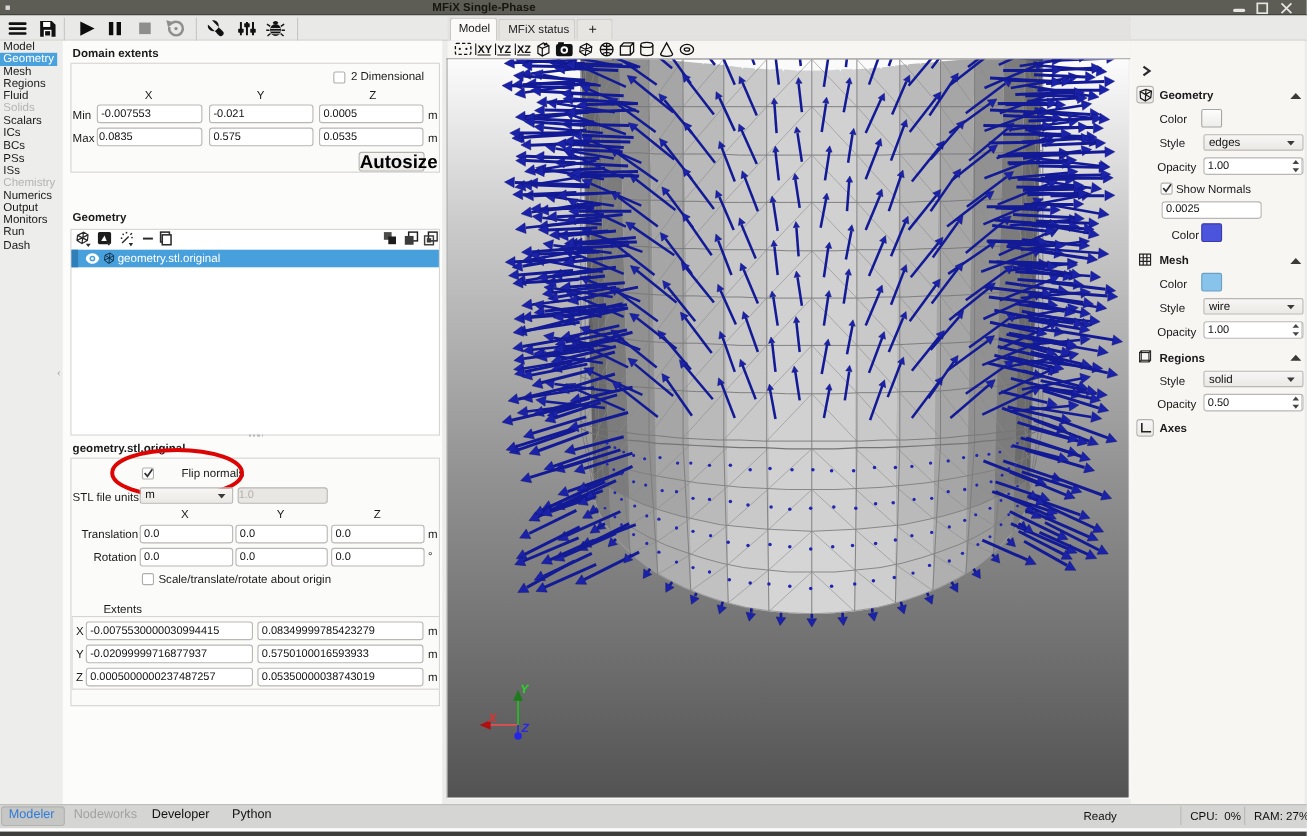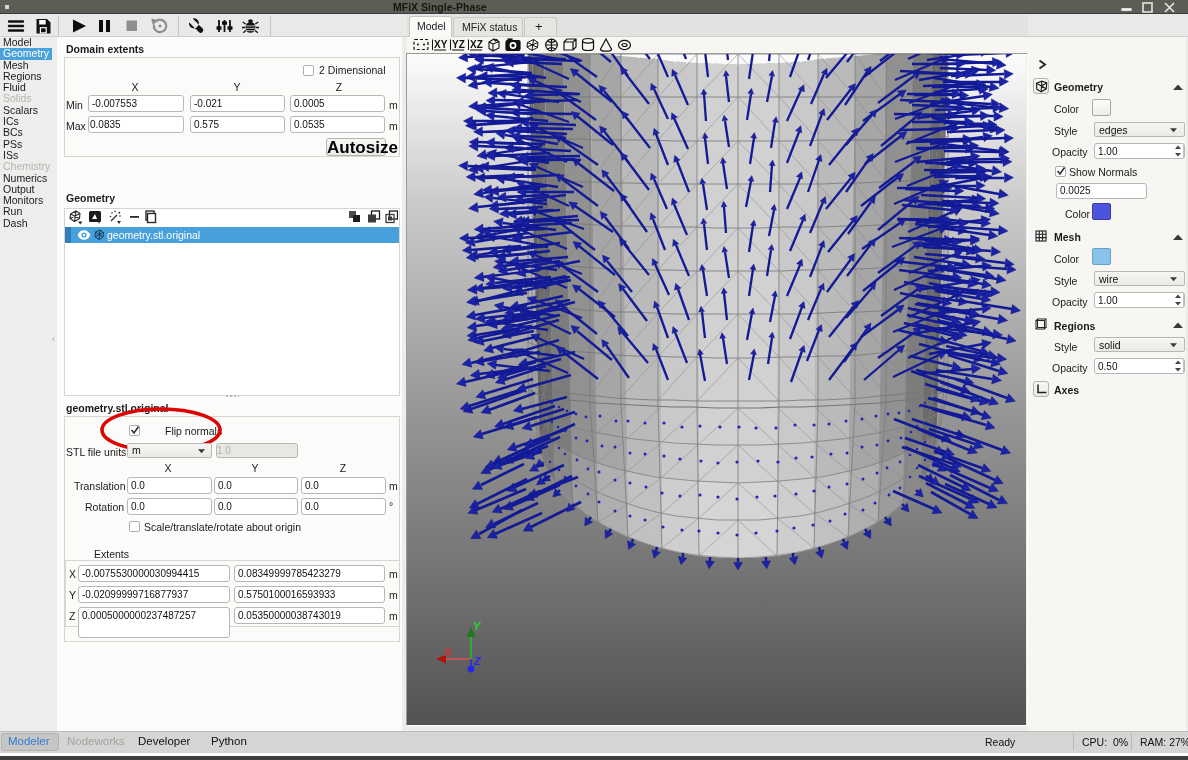--- a/index.html
+++ b/index.html
@@ -202,21 +202,21 @@
 <div class="abs gbox" style="left:65px;top:560px;width:335px;height:67px"></div>
 <div class="abs lbl" style="left:69px;top:568px;width:10px;font-size:10.5px;">X</div>
 <div class="abs ifield" style="left:78px;top:565px;width:152px;height:17px;line-height:15px;padding-left:3px">-0.0075530000030994415</div>
 <div class="abs ifield" style="left:234px;top:565px;width:151px;height:17px;line-height:15px;padding-left:3px">0.08349999785423279</div>
 <div class="abs lbl" style="left:389px;top:568px;width:12px;font-size:10.5px;">m</div>
 <div class="abs lbl" style="left:69px;top:589px;width:10px;font-size:10.5px;">Y</div>
 <div class="abs ifield" style="left:78px;top:586px;width:152px;height:17px;line-height:15px;padding-left:3px">-0.02099999716877937</div>
 <div class="abs ifield" style="left:234px;top:586px;width:151px;height:17px;line-height:15px;padding-left:3px">0.5750100016593933</div>
 <div class="abs lbl" style="left:389px;top:589px;width:12px;font-size:10.5px;">m</div>
 <div class="abs lbl" style="left:69px;top:610px;width:10px;font-size:10.5px;">Z</div>
-<div class="abs ifield" style="left:78px;top:607px;width:152px;height:31px;line-height:15px;padding-left:3px">0.0005000000237487257</div>
+<div class="abs ifield" style="left:78px;top:607px;width:152px;height:17px;line-height:15px;padding-left:3px">0.0005000000237487257</div>
 <div class="abs ifield" style="left:234px;top:607px;width:151px;height:17px;line-height:15px;padding-left:3px">0.05350000038743019</div>
 <div class="abs lbl" style="left:389px;top:610px;width:12px;font-size:10.5px;">m</div>
 <div class="abs" style="left:52px;top:334px;width:6px;height:10px;font-size:9px;color:#9a9a98;line-height:10px">‹</div>
 <div class="abs" style="left:407px;top:15px;width:621px;height:21px;background:#e4e2e0"></div>
 <div class="abs" style="left:409px;top:16px;width:43px;height:21px;background:#fbfaf8;border:1px solid #c9c7c4;border-bottom:none;border-radius:3px 3px 0 0"></div>
 <div class="abs lbl" style="left:417px;top:20px">Model</div>
 <div class="abs" style="left:453px;top:17px;width:70px;height:19px;background:#e7e5e2;border:1px solid #cac8c5;border-bottom:none;border-radius:3px 3px 0 0"></div>
 <div class="abs lbl" style="left:462px;top:21px;color:#222">MFiX status</div>
 <div class="abs" style="left:524px;top:17px;width:33px;height:19px;background:#e7e5e2;border:1px solid #cac8c5;border-bottom:none;border-radius:3px 3px 0 0"></div>
 <div class="abs lbl" style="left:535px;top:19px;font-size:13px">+</div>

